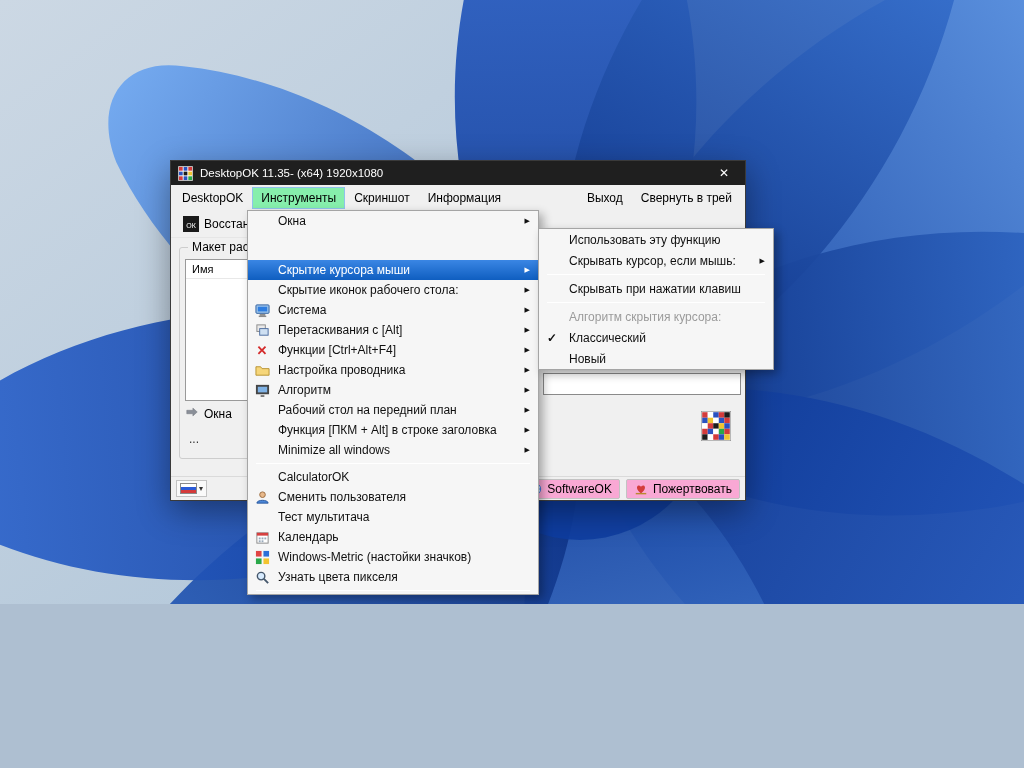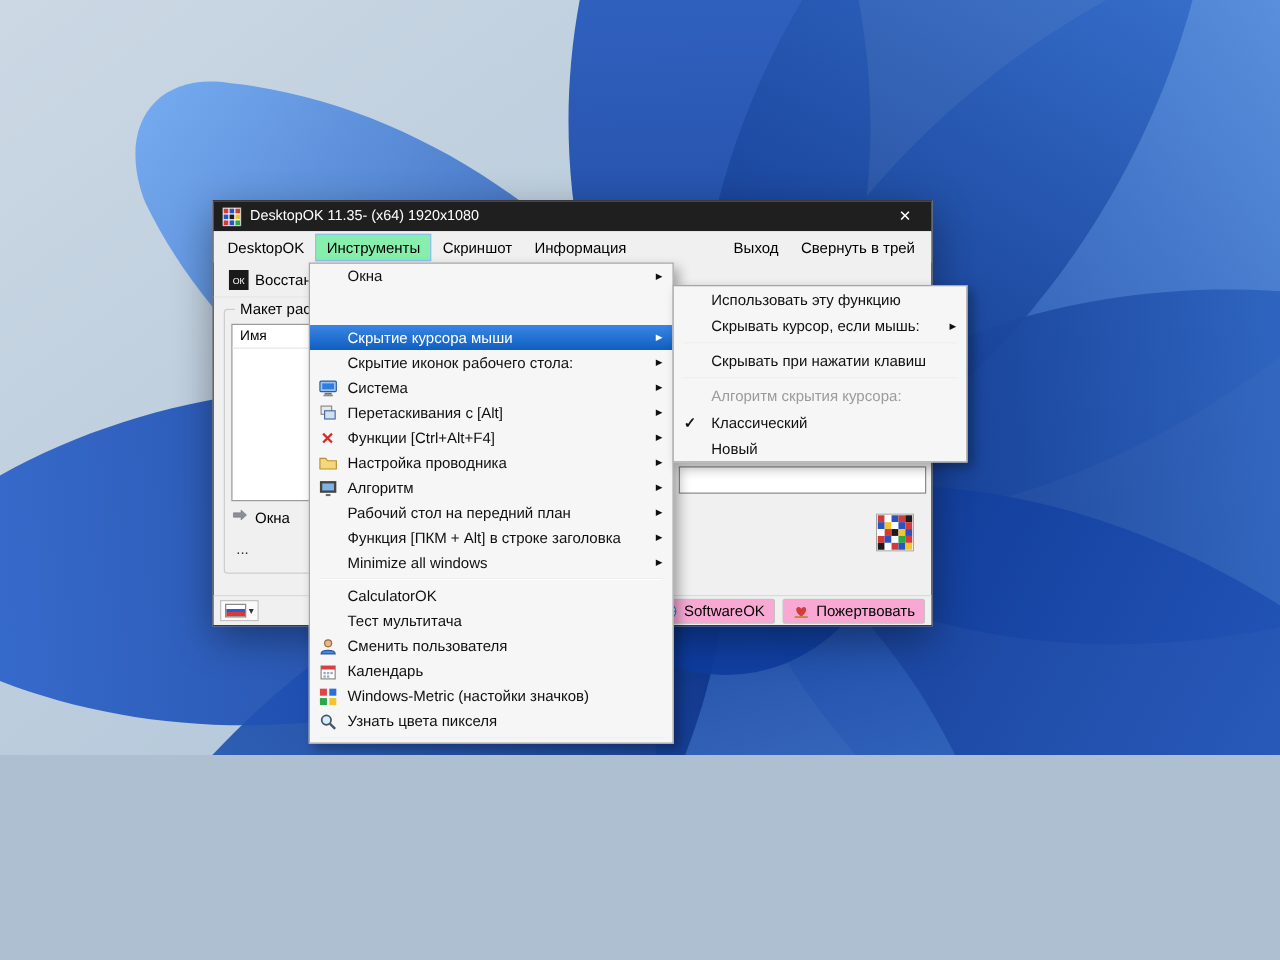--- a/index.html
+++ b/index.html
@@ -317,30 +317,30 @@
       <span>Minimize all windows</span>
       <span class="mi-arrow">▶</span>
     </div>
 
     <div class="menu-sep"></div>
 
     <div class="menu-item">
       <span>CalculatorOK</span>
     </div>
     <div class="menu-item">
-      <span>Тест мультитача</span>
-    </div>
-    <div class="menu-item">
       <span class="mi-icon">
         <svg viewBox="0 0 16 16" width="15" height="15">
           <circle cx="8" cy="5" r="3" fill="#e8b88a" stroke="#9a6b3f"></circle>
           <path d="M2 14 C2 10 14 10 14 14 Z" fill="#4a86d8" stroke="#2c5a9e"></path>
         </svg>
       </span>
       <span>Сменить пользователя</span>
+    </div>
+    <div class="menu-item">
+      <span>Тест мультитача</span>
     </div>
     <div class="menu-item">
       <span class="mi-icon">
         <svg viewBox="0 0 16 16" width="15" height="15">
           <rect x="2" y="3" width="12" height="11" fill="#fff" stroke="#888"></rect>
           <rect x="2" y="3" width="12" height="3" fill="#d64040"></rect>
           <rect x="4" y="8" width="2" height="2" fill="#9aaabb"></rect>
             <rect x="7" y="8" width="2" height="2" fill="#9aaabb"></rect>
             <rect x="10" y="8" width="2" height="2" fill="#9aaabb"></rect>
           <rect x="4" y="11" width="2" height="2" fill="#9aaabb"></rect>

